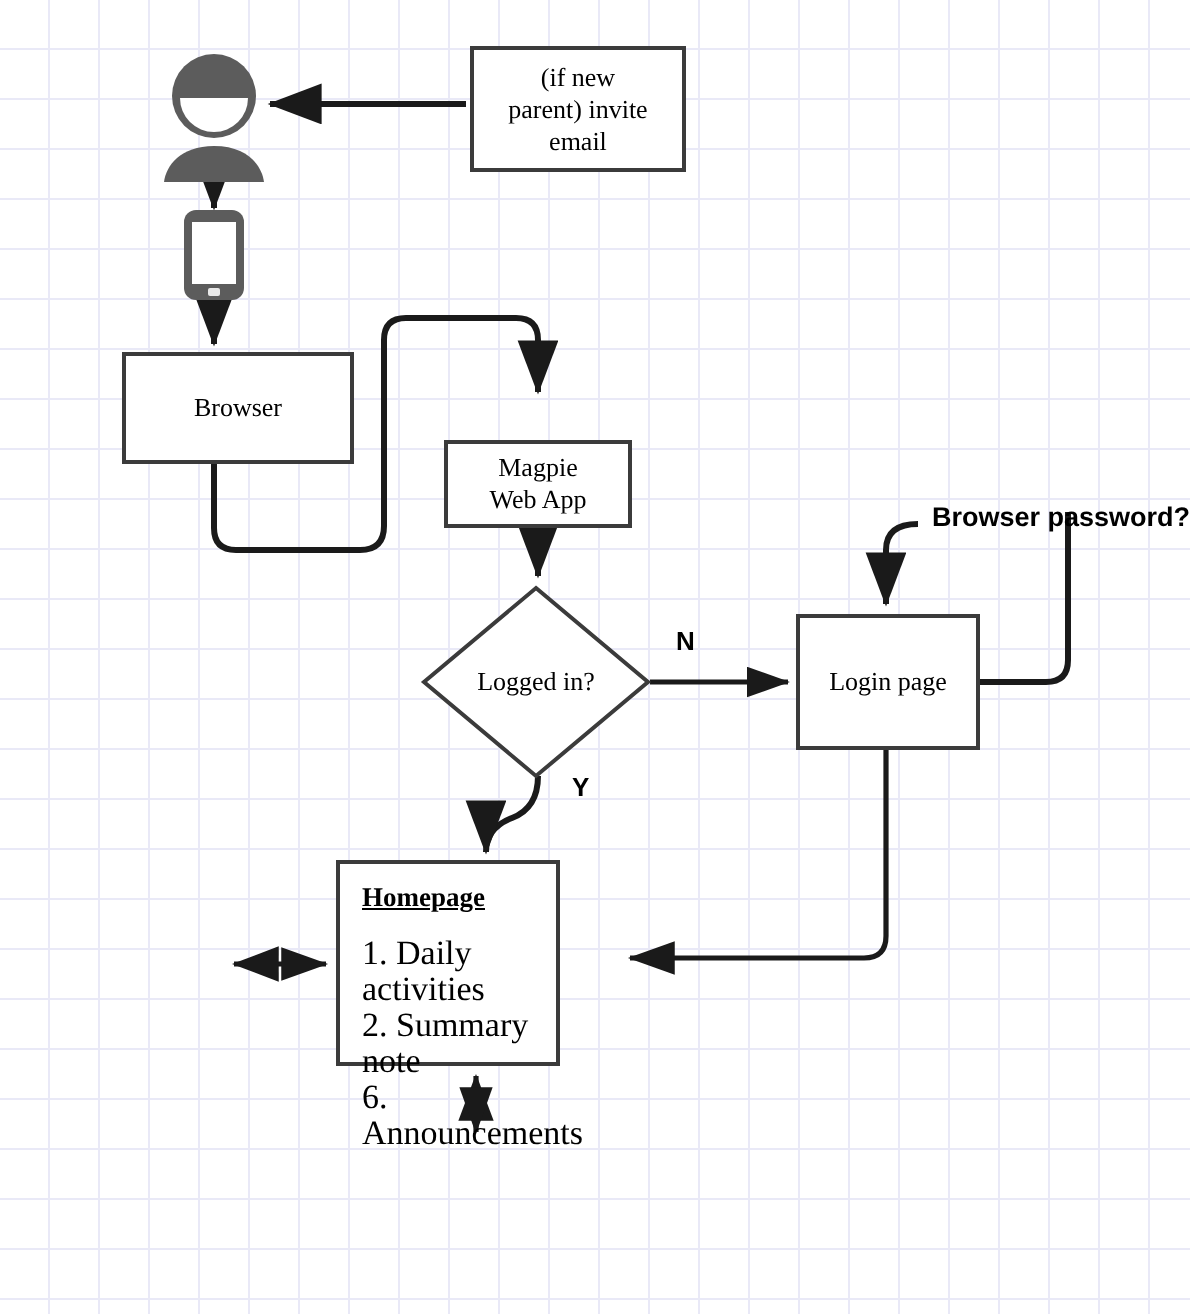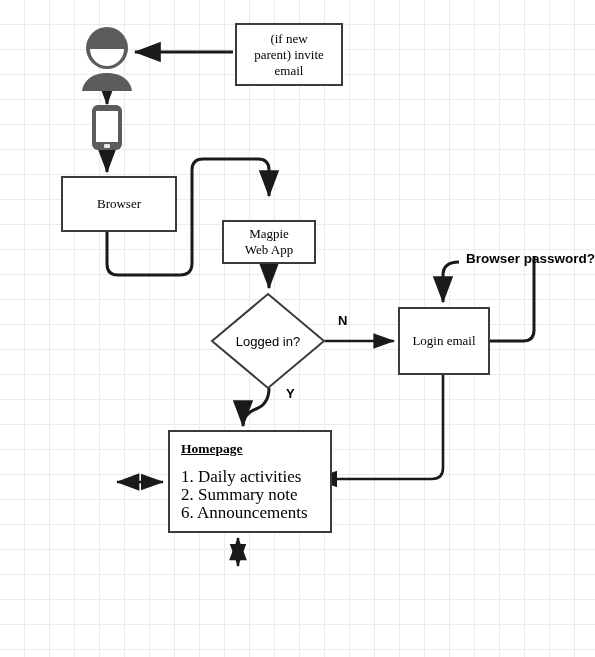--- a/index.html
+++ b/index.html
@@ -77,21 +77,21 @@
     position: absolute;
     z-index: 3;
   }
   .diamond-label {
     position: absolute;
     left: 0; top: 0;
     width: 100%; height: 100%;
     display: flex;
     align-items: center;
     justify-content: center;
-    font-family: Liberation Sans, sans-serif;
+    font-family: Liberation Serif, serif;
     font-size: 13px;
     color: #000;
     text-align: center;
   }
 </style>
 </head>
 <body>
 
 <div id="canvas">
 
@@ -160,24 +160,24 @@
   <div class="node" style="left:222px; top:220px; width:94px; height:44px;">
     <span class="node-text">Magpie
 Web App</span>
   </div>
 
   <div class="diamond-wrap" style="left:212px; top:294px; width:112px; height:94px;">
     <span class="diamond-label">Logged in?</span>
   </div>
 
   <div class="node" style="left:398px; top:307px; width:92px; height:68px;">
-    <span class="node-text">Login email</span>
+    <span class="node-text">Login page</span>
   </div>
 
-  <div class="node homepage-box" style="left:168px; top:430px; width:164px; height:103px;">
+  <div class="node homepage-box" style="left:168px; top:430px; width:112px; height:103px;">
     <span class="homepage-title">Homepage</span>
     <span class="homepage-list">
       <span>1. Daily activities</span>
       <span>2. Summary note</span>
       <span>6. Announcements</span>
     </span>
   </div>
 
 
 

